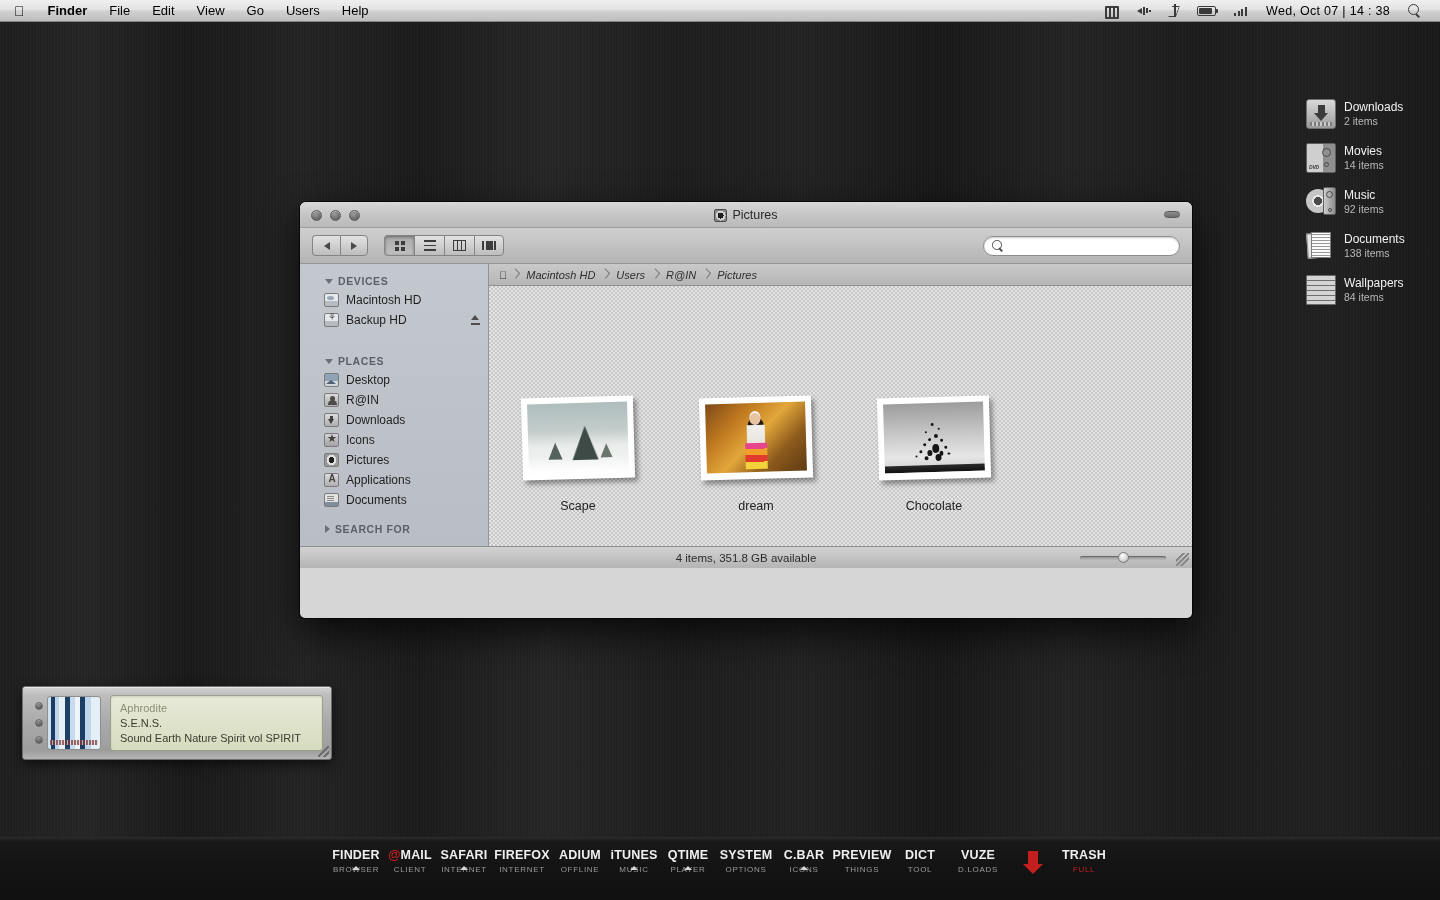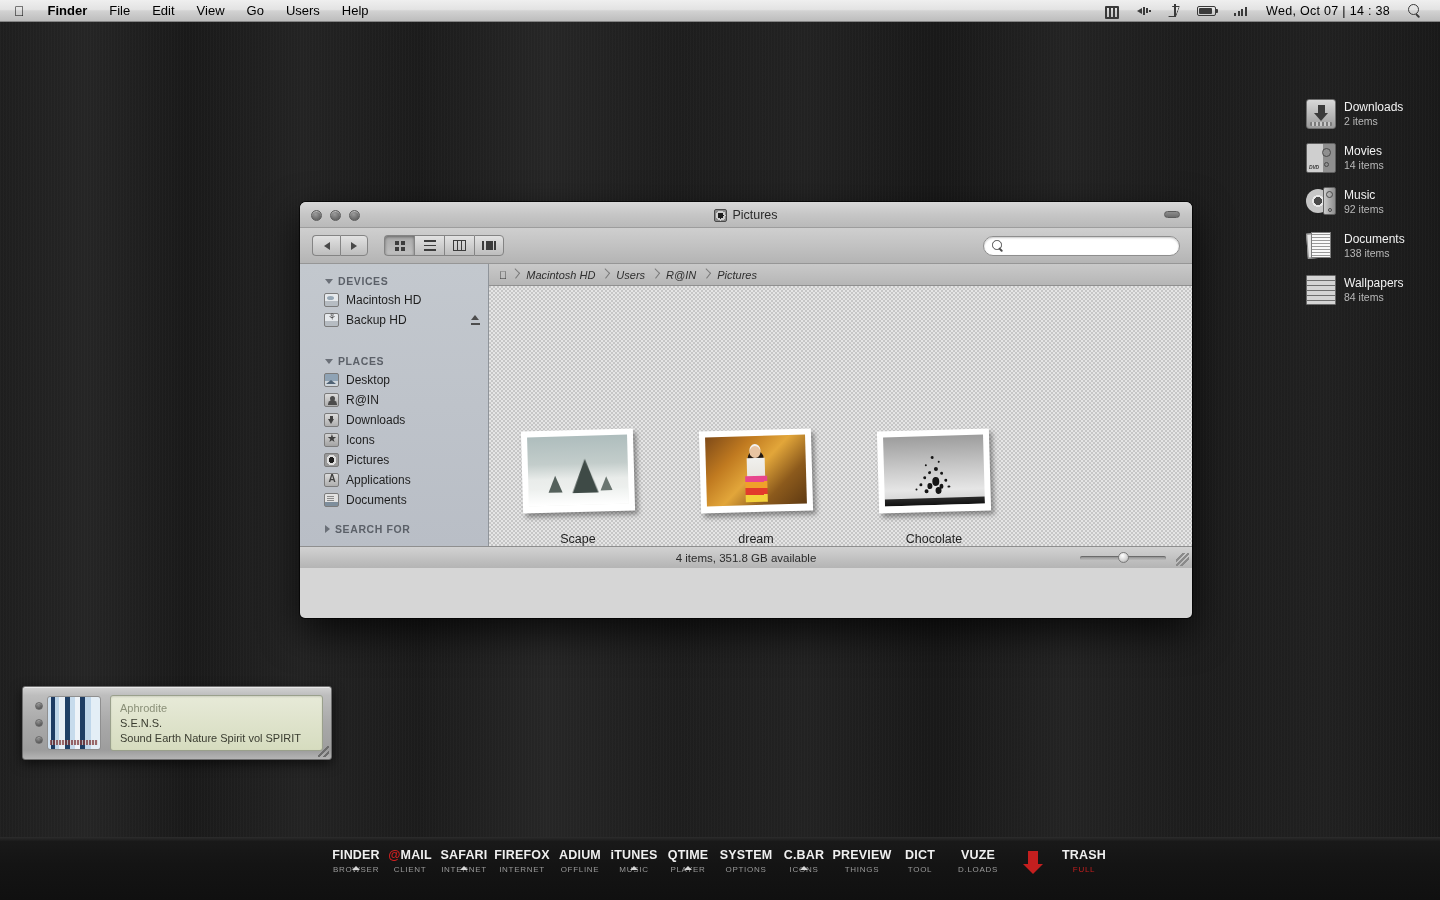--- a/index.html
+++ b/index.html
@@ -308,21 +308,21 @@
   .crumb .applelogo{ font-size:11px; padding:0 5px 0 4px; font-style:normal; }
 
   #filesarea{
     position:absolute; left:0; right:0; top:22px; bottom:0;
     background-color:#c6c6c6;
     background-image:
       linear-gradient(45deg, rgba(255,255,255,.55) 25%, transparent 25%, transparent 75%, rgba(255,255,255,.55) 75%),
       linear-gradient(45deg, rgba(255,255,255,.55) 25%, transparent 25%, transparent 75%, rgba(255,255,255,.55) 75%);
     background-size:4px 4px;
     background-position:0 0, 2px 2px;
-    display:flex; align-items:flex-end; padding-top:78px;
+    display:flex; align-items:center; padding-top:78px;
   }
   .fileitem{ width:178px; display:flex; flex-direction:column; align-items:center; }
   .photo-wrap{ position:relative; width:112px; height:82px; }
   .photo{
     position:absolute; inset:0;
     background:#fff; padding:6px 6px 7px 6px;
     box-shadow:3px 4px 5px rgba(0,0,0,.38);
     transform:rotate(-1.6deg);
   }
   .photo .pic{ width:100%; height:100%; overflow:hidden; position:relative; }

